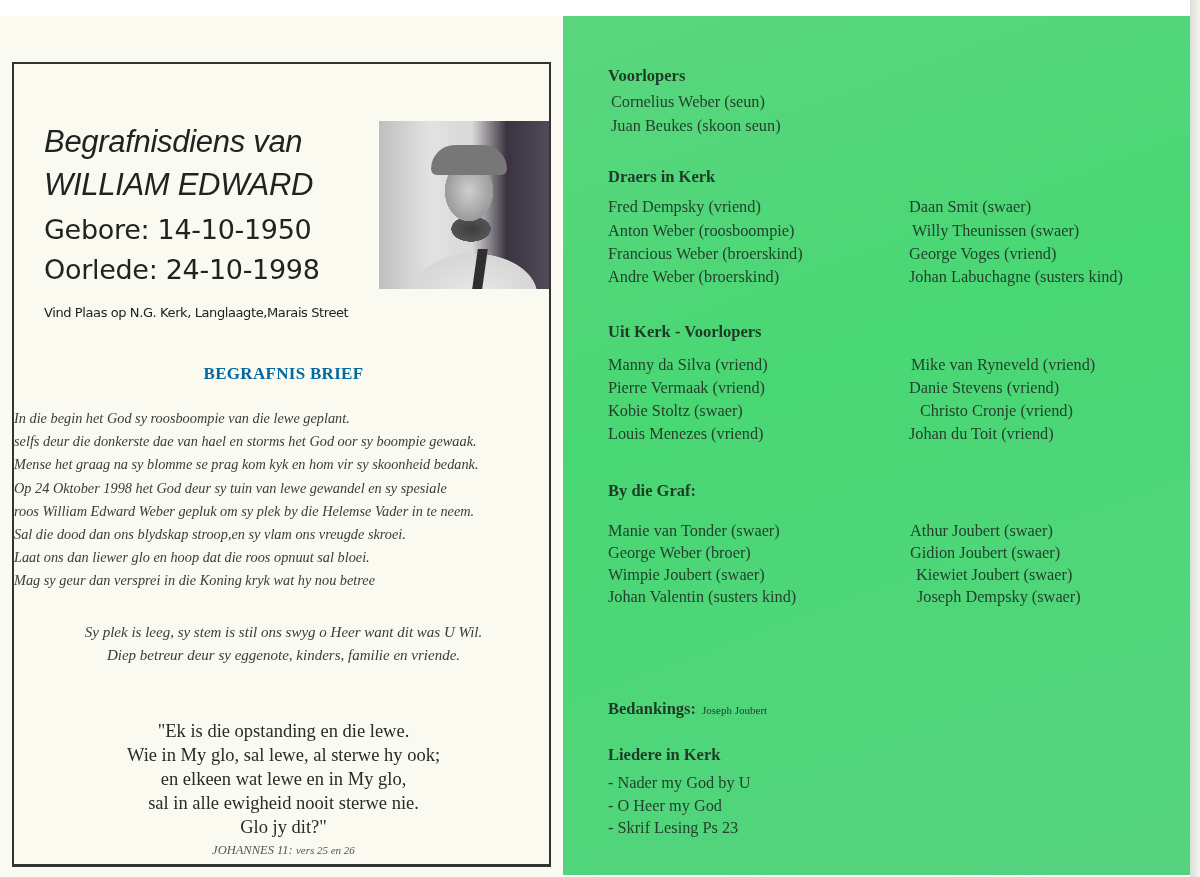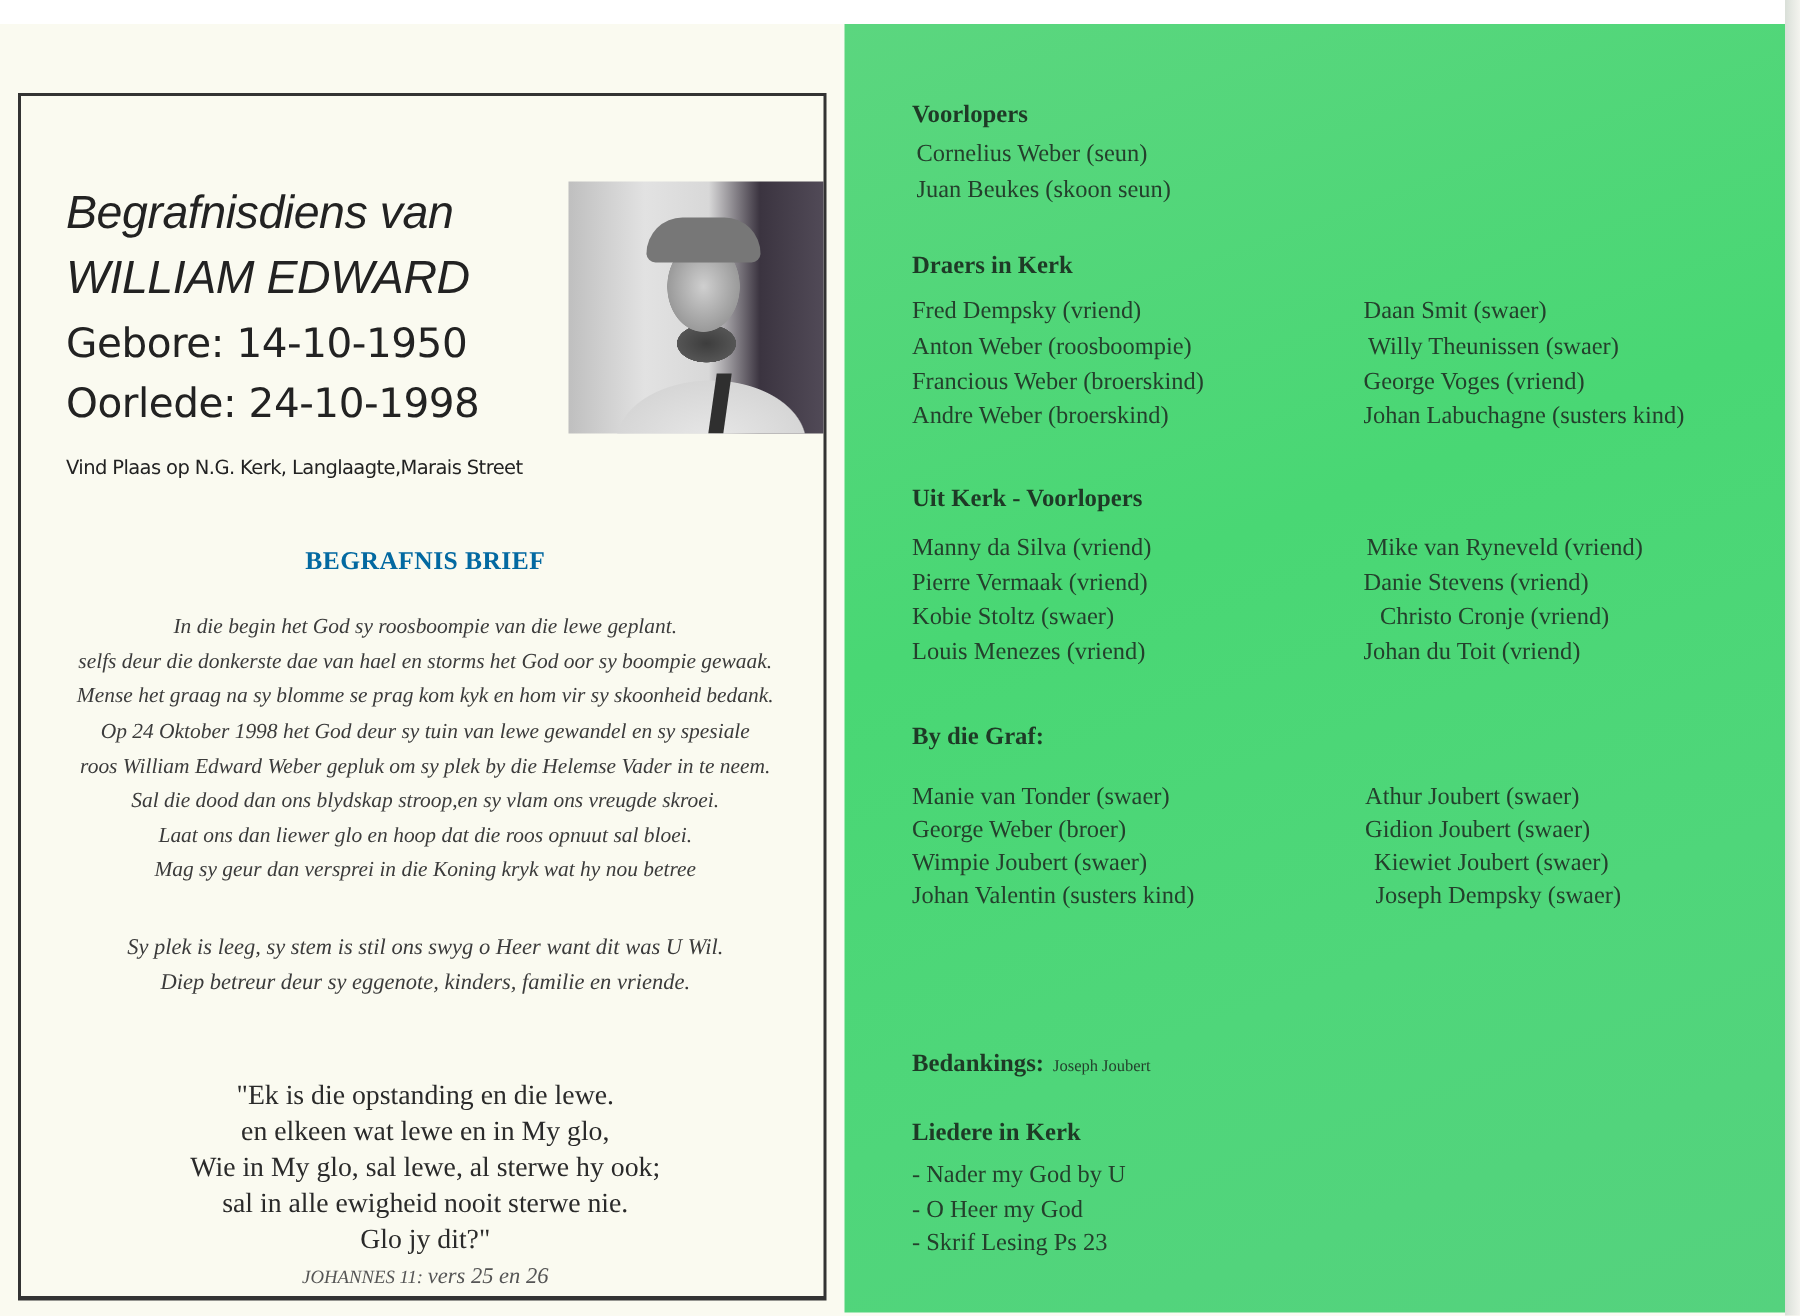--- a/index.html
+++ b/index.html
@@ -53,36 +53,36 @@
     }
     .photo .hair {
       position:absolute; left:52px; top:24px; width:76px; height:30px;
       border-radius:40px 40px 10px 10px; background:#777;
     }
     .brief-heading {
       position:absolute; left:0; width:539px; top:300px; text-align:center;
       font-weight:bold; font-size:17px; color:#0369a1; letter-spacing:0.3px;
     }
     .poem {
-      position:absolute; left:0; width:539px; top:343px; text-align:center;
+      position:absolute; left:0; width:539px; top:343px; text-align:left;
       font-style:italic; font-size:14.3px; line-height:23.2px; color:#3b3b3b;
     }
     .poem2 {
       position:absolute; left:0; width:539px; top:557px; text-align:center;
       font-style:italic; font-size:15px; line-height:23.2px; color:#3b3b3b;
     }
     .verse {
       position:absolute; left:0; width:539px; top:655px; text-align:center;
       font-size:18.5px; line-height:24px; color:#2a2a2a;
     }
     .verse-ref {
       position:absolute; left:0; width:539px; top:779px; text-align:center;
       font-style:italic; font-size:12.5px; color:#555;
     }
-    .verse-ref .small { font-size:15px;text-align:center; }
+    .verse-ref .small { font-size:11px;text-align:center; }
 
     
     .right-page {
       position:absolute; left:563px; top:16px; width:627px; height:859px;
       background:linear-gradient(160deg, #5bd67f 0%, #49d774 40%, #4fd67a 70%, #55d27e 100%);
       border-right:1px solid #6c9c7a;
     }
     .right-edge {
       position:absolute; left:1190px; top:0; width:10px; height:877px;
       background:linear-gradient(90deg, #d9dfd8, #f4f4ef);
@@ -130,22 +130,22 @@
       <div>Mag sy geur dan versprei in die Koning kryk wat hy nou betree</div>
     </div>
 
     <div class="poem2">
       <div>Sy plek is leeg, sy stem is stil ons swyg o Heer want dit was U Wil.</div>
       <div>Diep betreur deur sy eggenote, kinders, familie en vriende.</div>
     </div>
 
     <div class="verse">
       <div>"Ek is die opstanding en die lewe.</div>
+      <div>Wie in My glo, sal lewe, al sterwe hy ook;</div>
       <div>en elkeen wat lewe en in My glo,</div>
-      <div>Wie in My glo, sal lewe, al sterwe hy ook;</div>
       <div>sal in alle ewigheid nooit sterwe nie.</div>
       <div>Glo jy dit?"</div>
     </div>
 
     <div class="verse-ref">
       <span>JOHANNES 11:</span>
       <span class="small">vers 25 en 26</span>
     </div>
   </div>
 </div>

